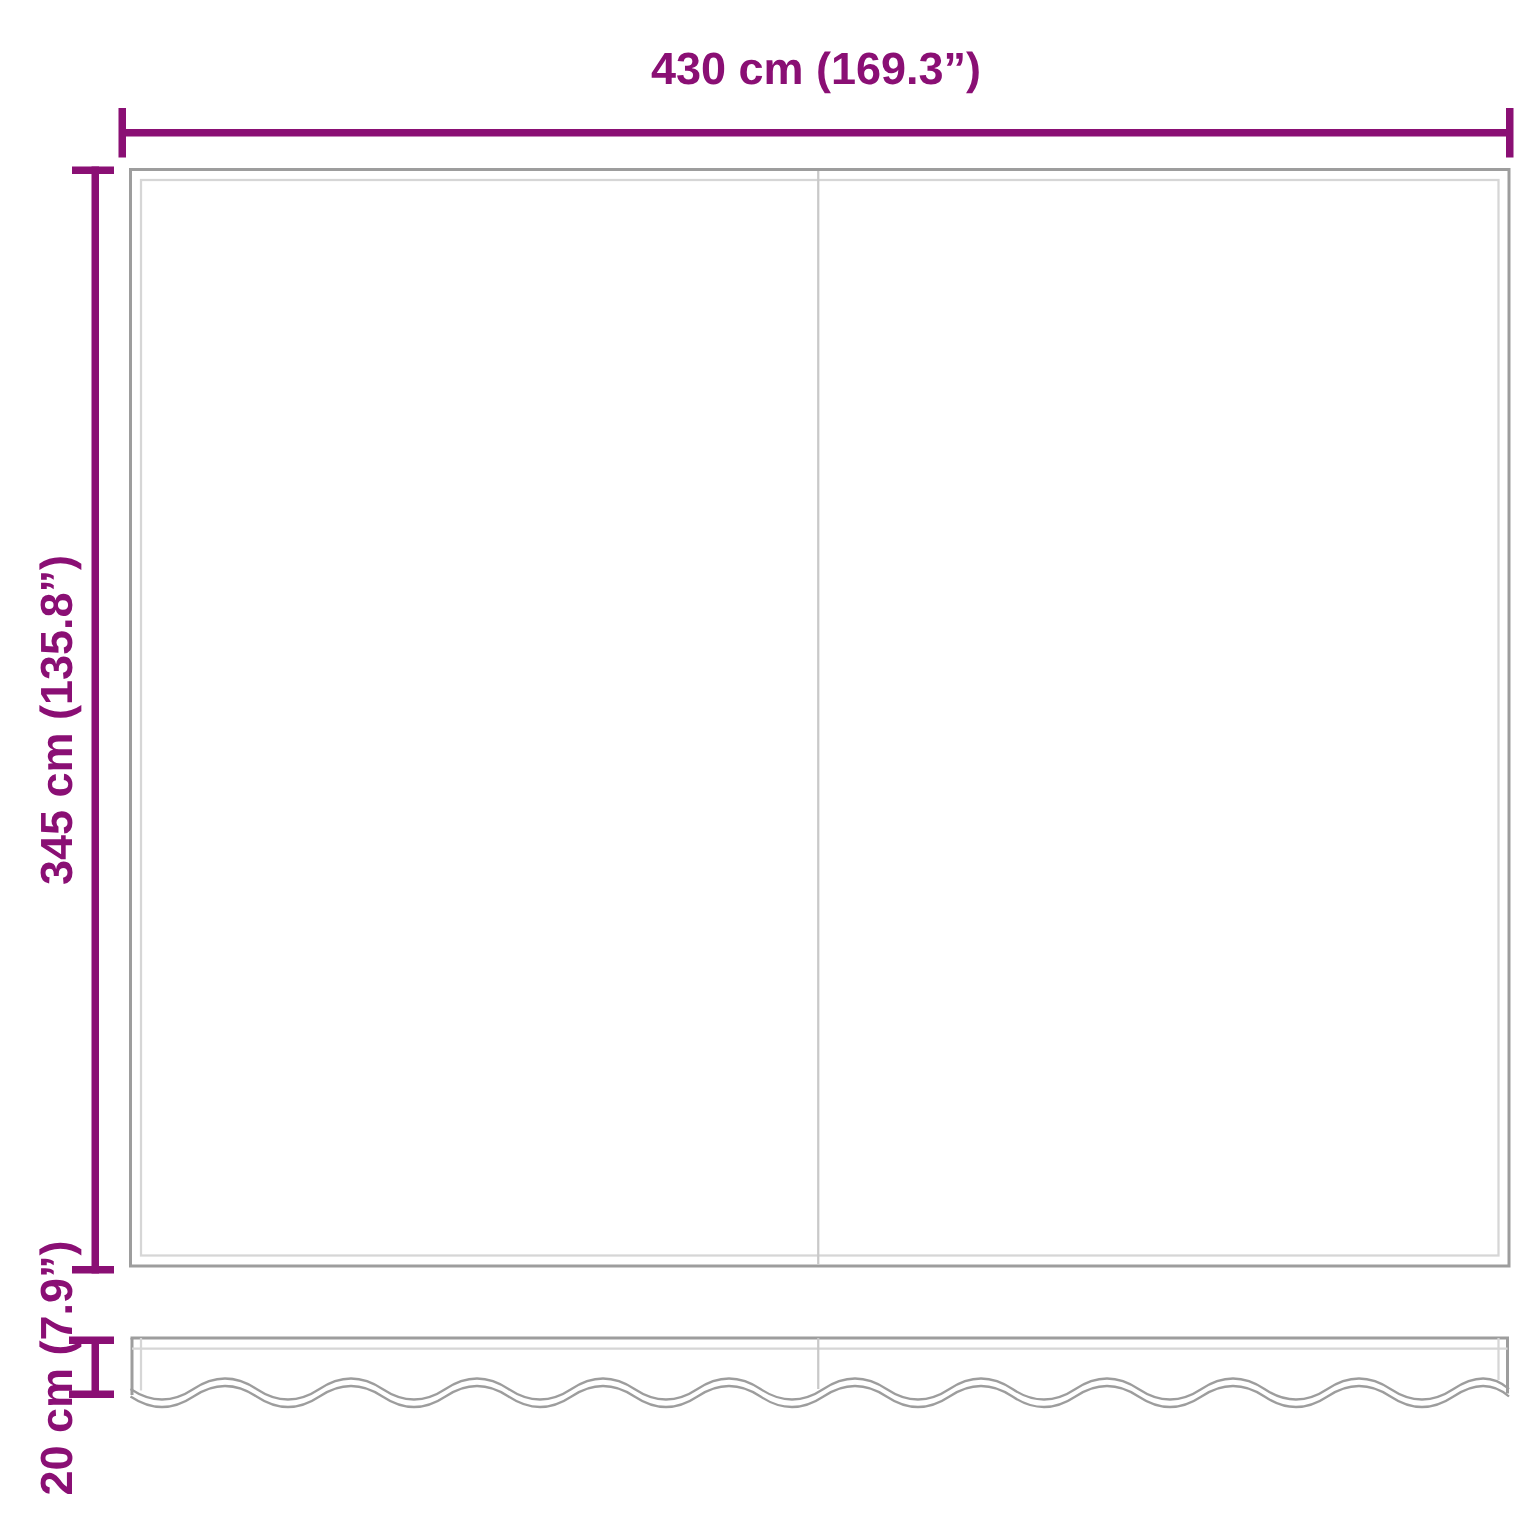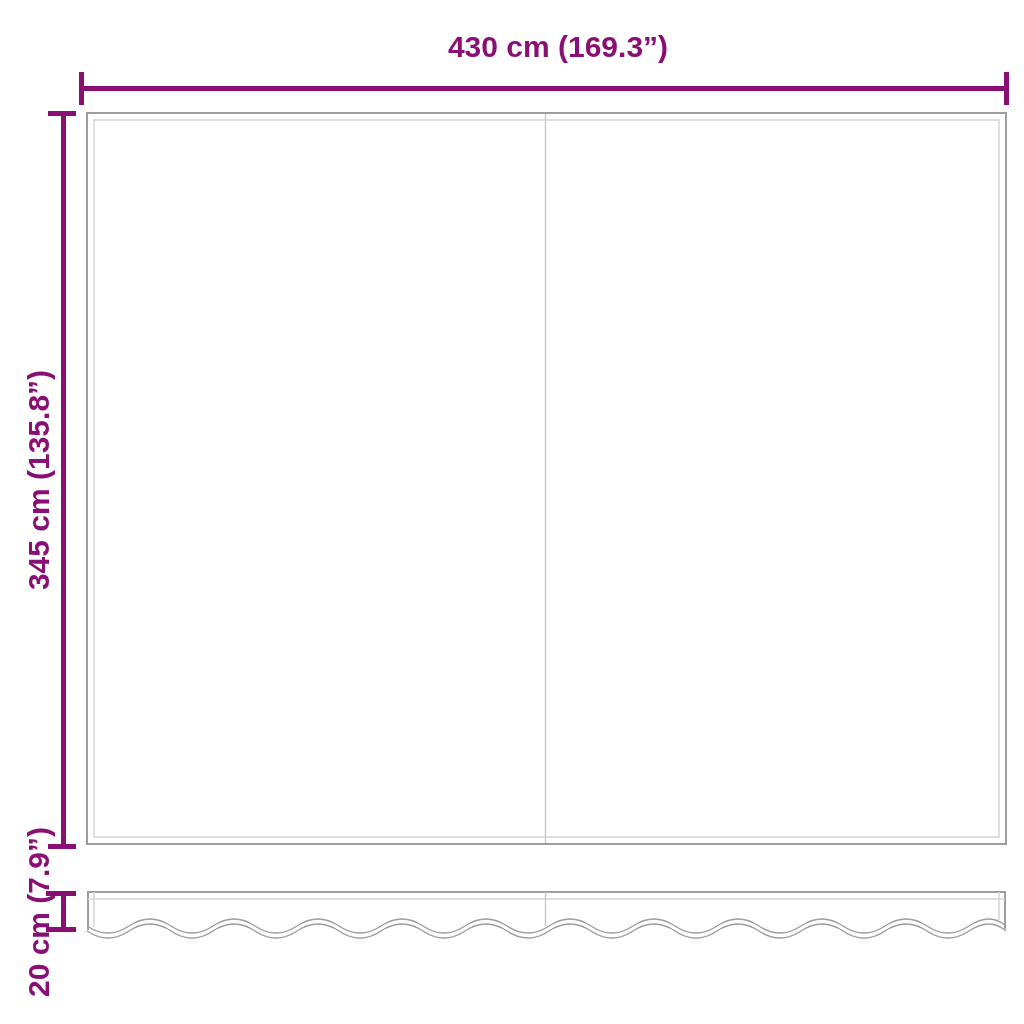--- a/index.html
+++ b/index.html
@@ -64,21 +64,21 @@
       <path class="outline" d="M 1005 892 V 929"></path>
       <path class="hem" d="M 88 899 H 1005"></path>
       <path class="hem" d="M 94 892 V 927"></path>
       <path class="hem" d="M 999 892 V 920"></path>
       <line class="seam" x1="545.5" y1="892" x2="545.5" y2="926"></line>
       <path class="wave" d="M 87 931 q 21 14 42 0 t 42 0 t 42 0 t 42 0 t 42 0 t 42 0 t 42 0 t 42 0 t 42 0 t 42 0 t 42 0 t 42 0 t 42 0 t 42 0 t 42 0 t 42 0 t 42 0 t 42 0 t 42 0 t 42 0 t 42 0 t 37 0"></path>
       <path class="wave" transform="translate(0,-5)" d="M 87 931 q 21 14 42 0 t 42 0 t 42 0 t 42 0 t 42 0 t 42 0 t 42 0 t 42 0 t 42 0 t 42 0 t 42 0 t 42 0 t 42 0 t 42 0 t 42 0 t 42 0 t 42 0 t 42 0 t 42 0 t 42 0 t 42 0 t 37 0"></path>
     </g>
   </svg>
 
-  <div class="dim-label" style="left:95px;top:28px;width:926px;">430 cm (169.3”)</div>
+  <div class="dim-label" style="left:81px;top:28px;width:926px;">430 cm (169.3”)</div>
   <div class="dline" style="left:81px;top:86px;width:926px;height:5px;"></div>
   <div class="dcap v" style="left:79px;top:72px;"></div>
   <div class="dcap v" style="left:1004px;top:72px;"></div>
 
   <div class="dim-label rot" style="left:-161px;top:461px;width:400px;">345 cm (135.8”)</div>
   <div class="dline" style="left:61px;top:111px;width:5px;height:738px;"></div>
   <div class="dcap h28" style="left:48px;top:111px;"></div>
   <div class="dcap h28" style="left:48px;top:844px;"></div>
 
   <div class="dim-label rot" style="left:-111px;top:893px;width:300px;">20 cm (7.9”)</div>

